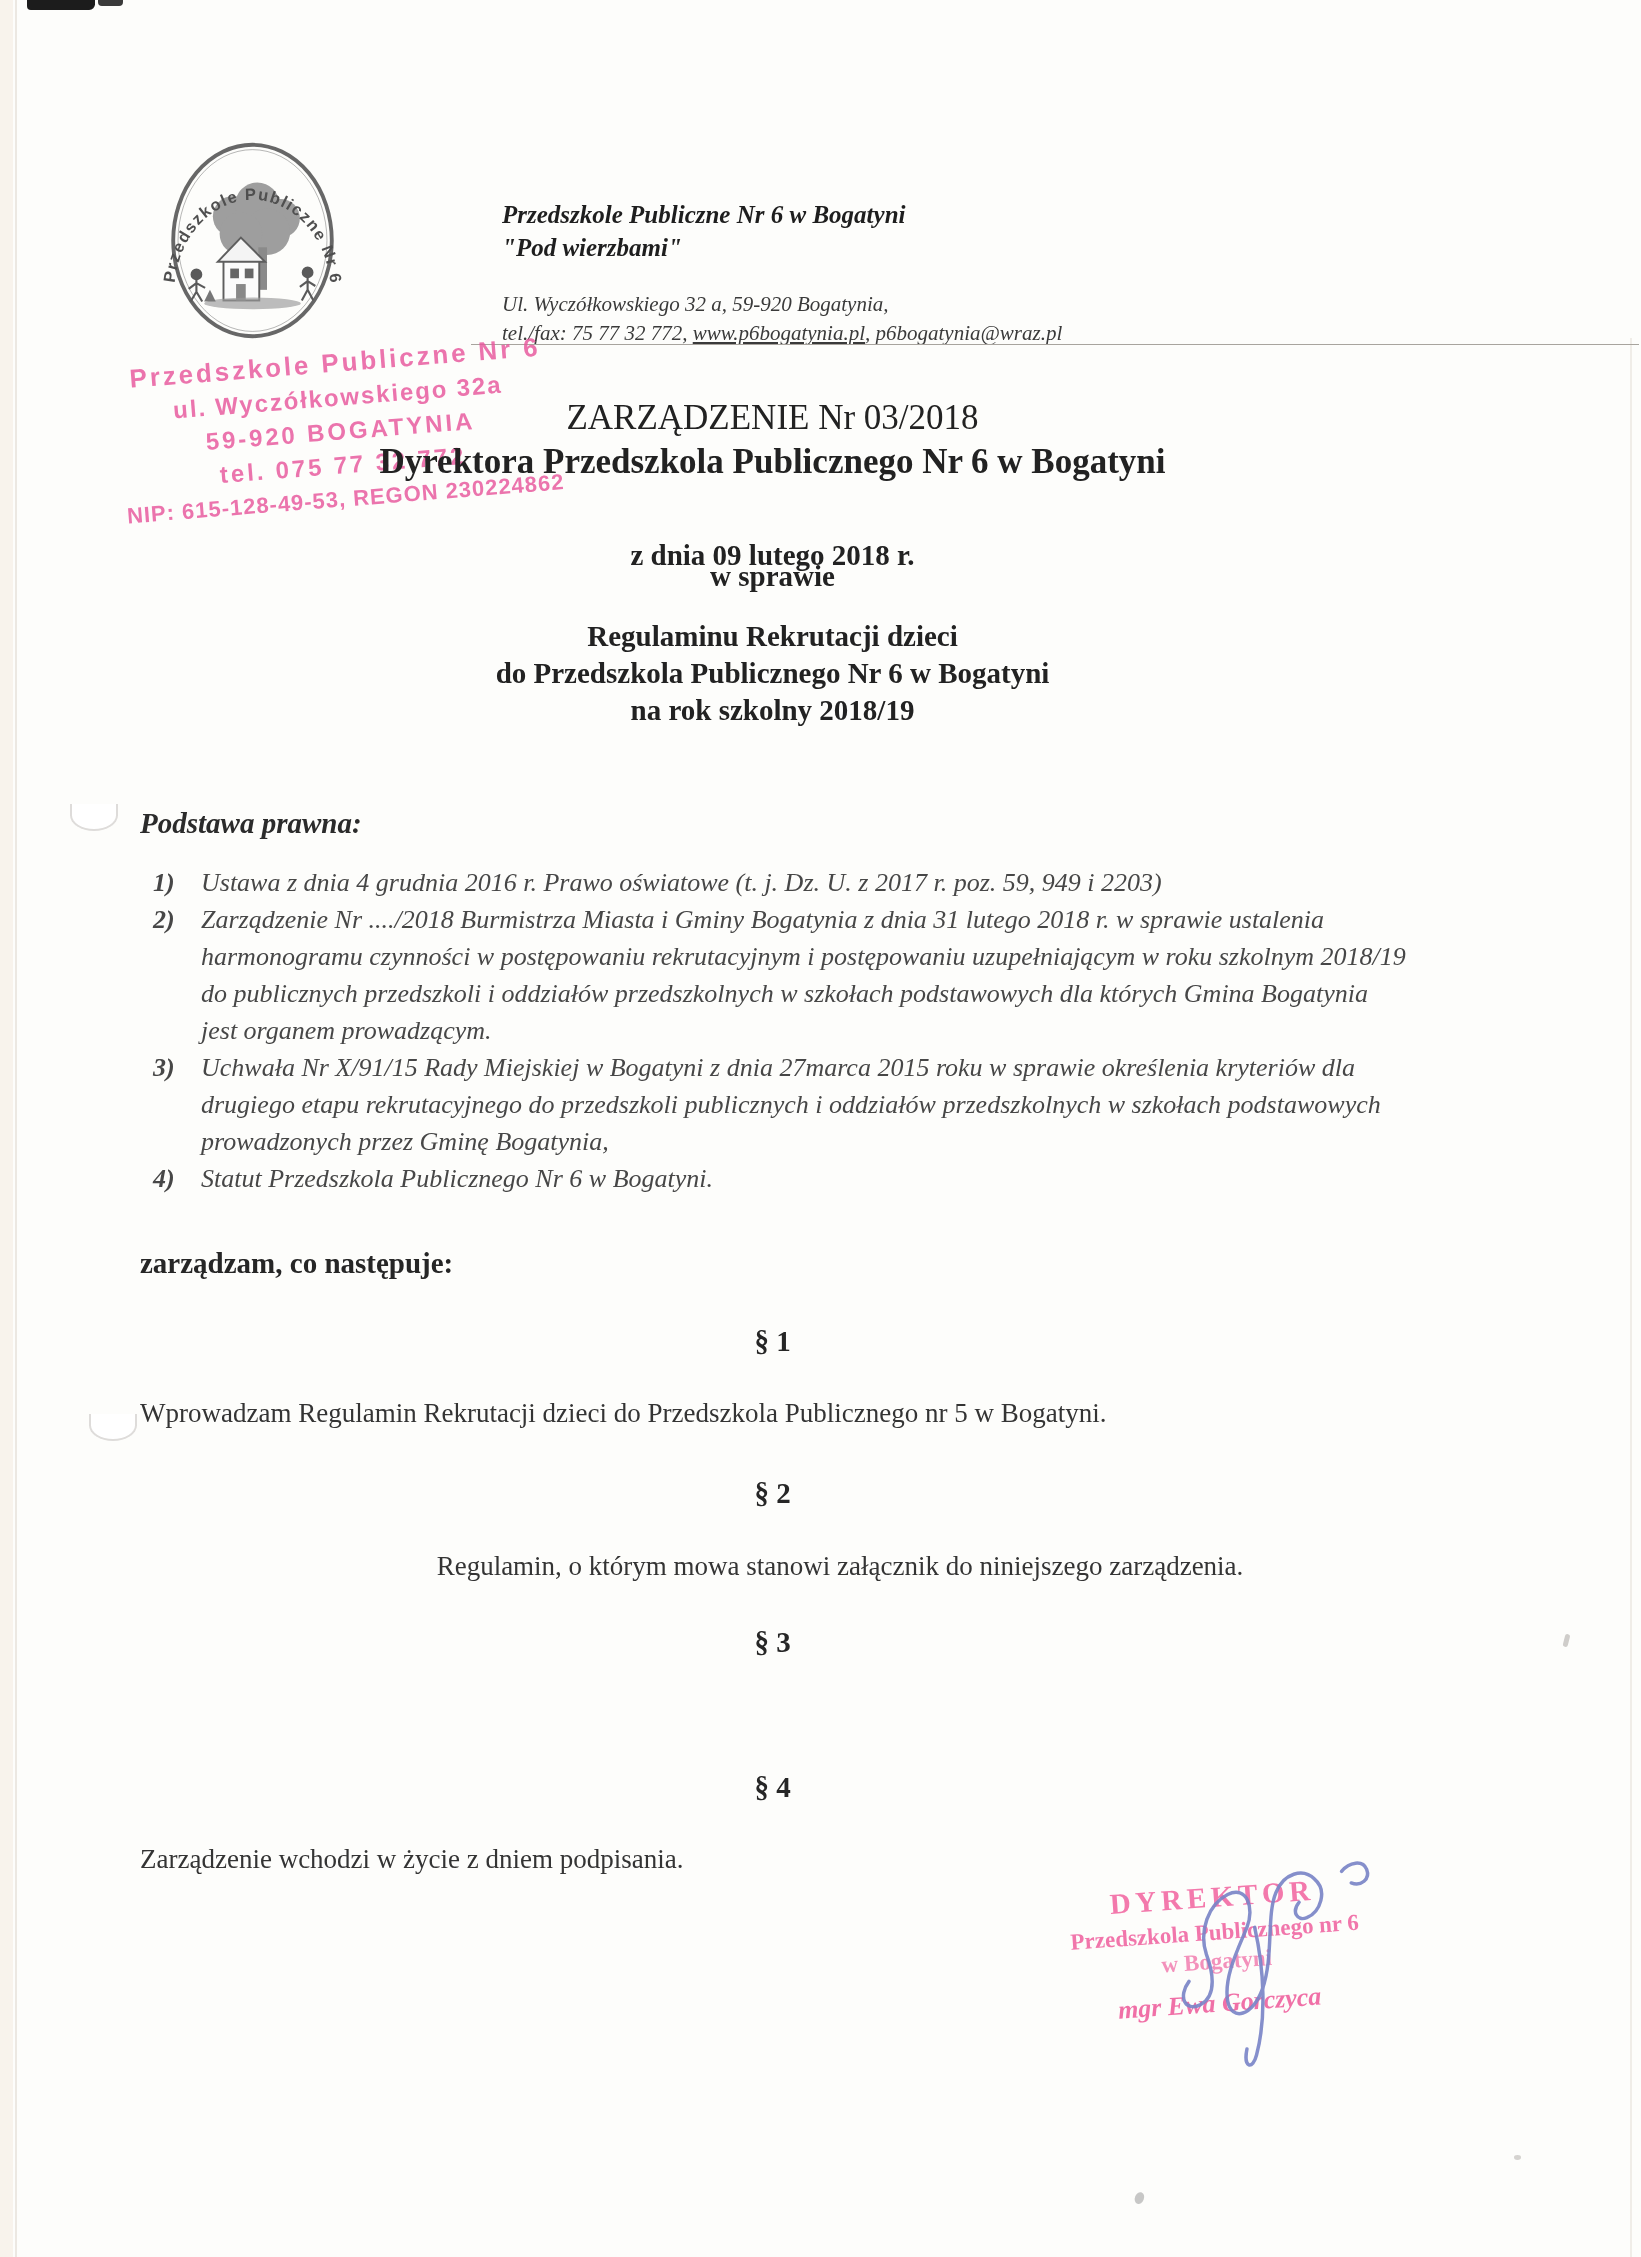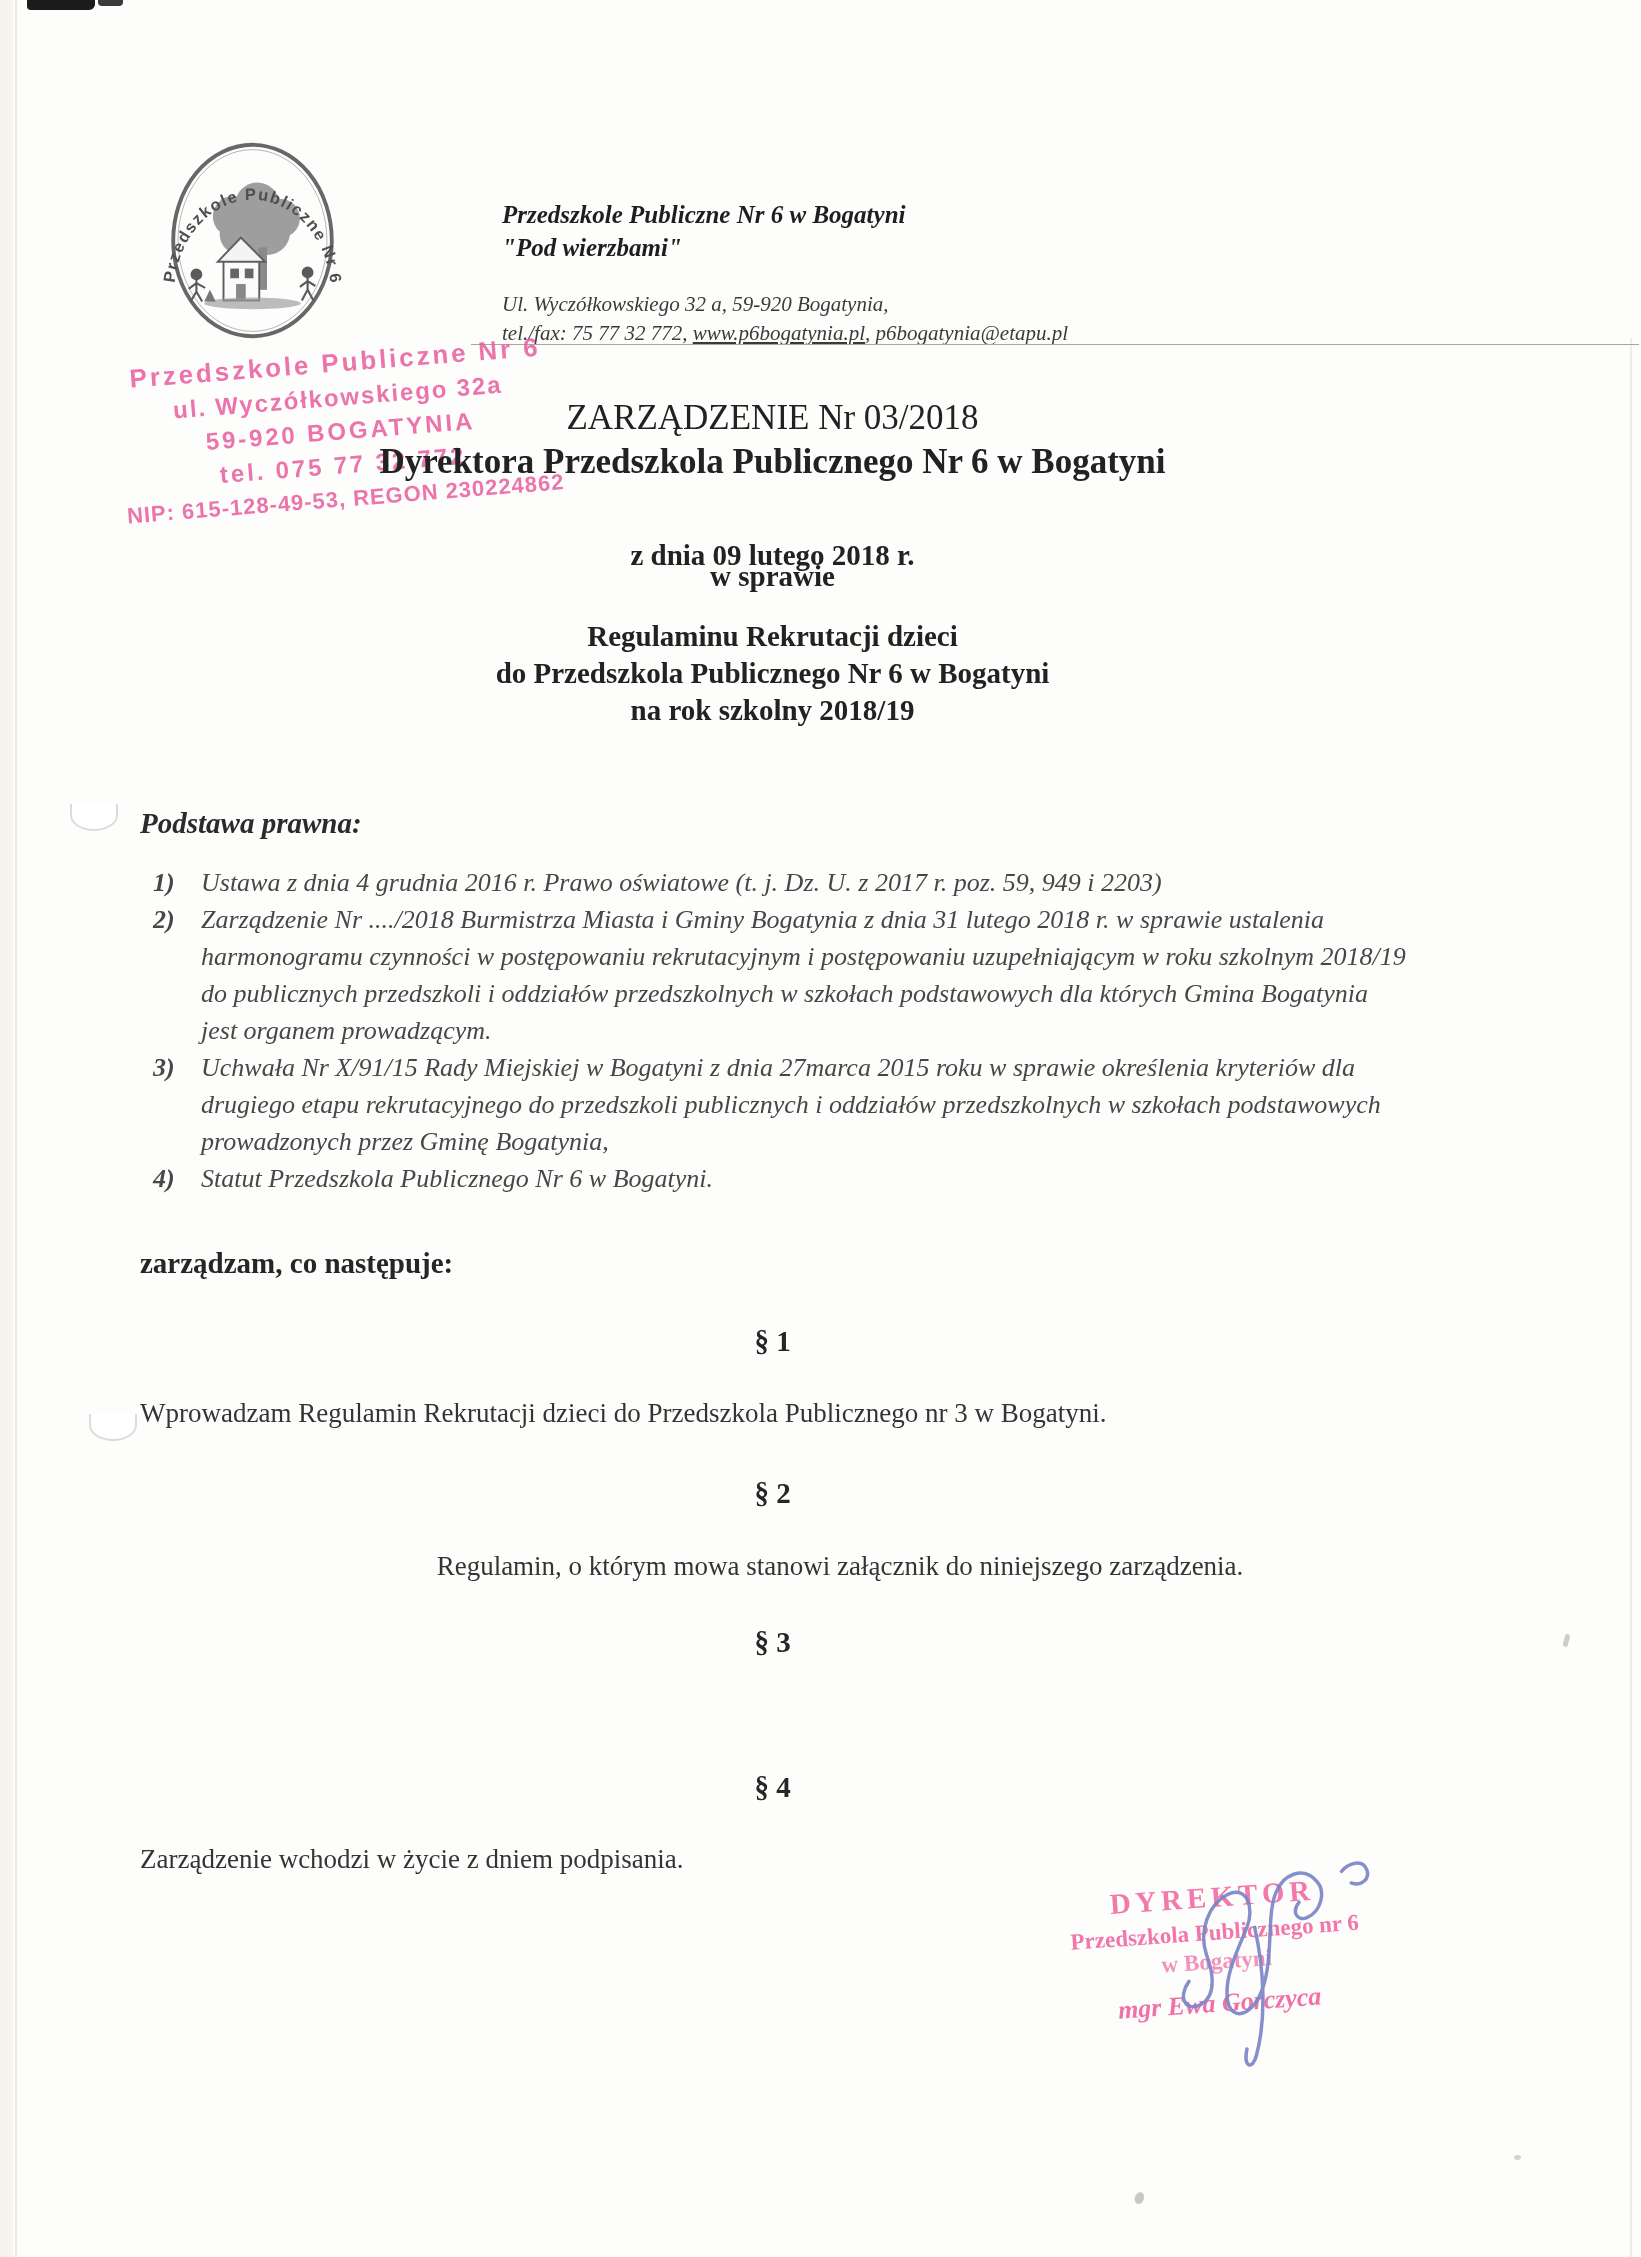--- a/index.html
+++ b/index.html
@@ -135,21 +135,21 @@
       <textPath href="#lp-bottom" startOffset="50%">W Bogatyni</textPath>
     </text>
   </svg>
 
   <div class="abs org-block">
     <div class="org-name">Przedszkole Publiczne Nr 6 w Bogatyni</div>
     <div class="org-sub">"Pod wierzbami"</div>
   </div>
   <div class="abs addr-block">
     <div>Ul. Wyczółkowskiego 32 a, 59-920 Bogatynia,</div>
-    <div><span>tel./fax: 75 77 32 772, </span><span class="addr-link">www.p6bogatynia.pl</span><span>, p6bogatynia@etapu.pl</span></div>
+    <div><span>tel./fax: 75 77 32 772, </span><span class="addr-link">www.p6bogatynia.pl</span><span>, p6bogatynia@wraz.pl</span></div>
   </div>
   <div class="abs separator"></div>
 
   <div class="abs stamp-top">
     <div class="st-l1">Przedszkole Publiczne Nr 6</div>
     <div class="st-l2">ul. Wyczółkowskiego 32a</div>
     <div class="st-l3">59-920 BOGATYNIA</div>
     <div class="st-l4">tel. 075 77 32 772</div>
     <div class="st-l5">NIP: 615-128-49-53, REGON 230224862</div>
   </div>
@@ -181,21 +181,21 @@
     </div>
     <div class="legal-item">
       <span class="legal-num">4)</span>
       <span>Statut Przedszkola Publicznego Nr 6 w Bogatyni.</span>
     </div>
   </div>
 
   <div class="abs order-intro">zarządzam, co następuje:</div>
 
   <div class="abs center-band sec-mark m1">§ 1</div>
-  <div class="abs sec-body b1">Wprowadzam Regulamin Rekrutacji dzieci do Przedszkola Publicznego nr 3 w Bogatyni.</div>
+  <div class="abs sec-body b1">Wprowadzam Regulamin Rekrutacji dzieci do Przedszkola Publicznego nr 5 w Bogatyni.</div>
 
   <div class="abs center-band sec-mark m2">§ 2</div>
   <div class="abs sec-body b2">Regulamin, o którym mowa stanowi załącznik do niniejszego zarządzenia.</div>
 
   <div class="abs center-band sec-mark m3">§ 3</div>
 
   <div class="abs center-band sec-mark m4">§ 4</div>
   <div class="abs sec-body b4">Zarządzenie wchodzi w życie z dniem podpisania.</div>
 
   <div class="abs stamp-dir">

